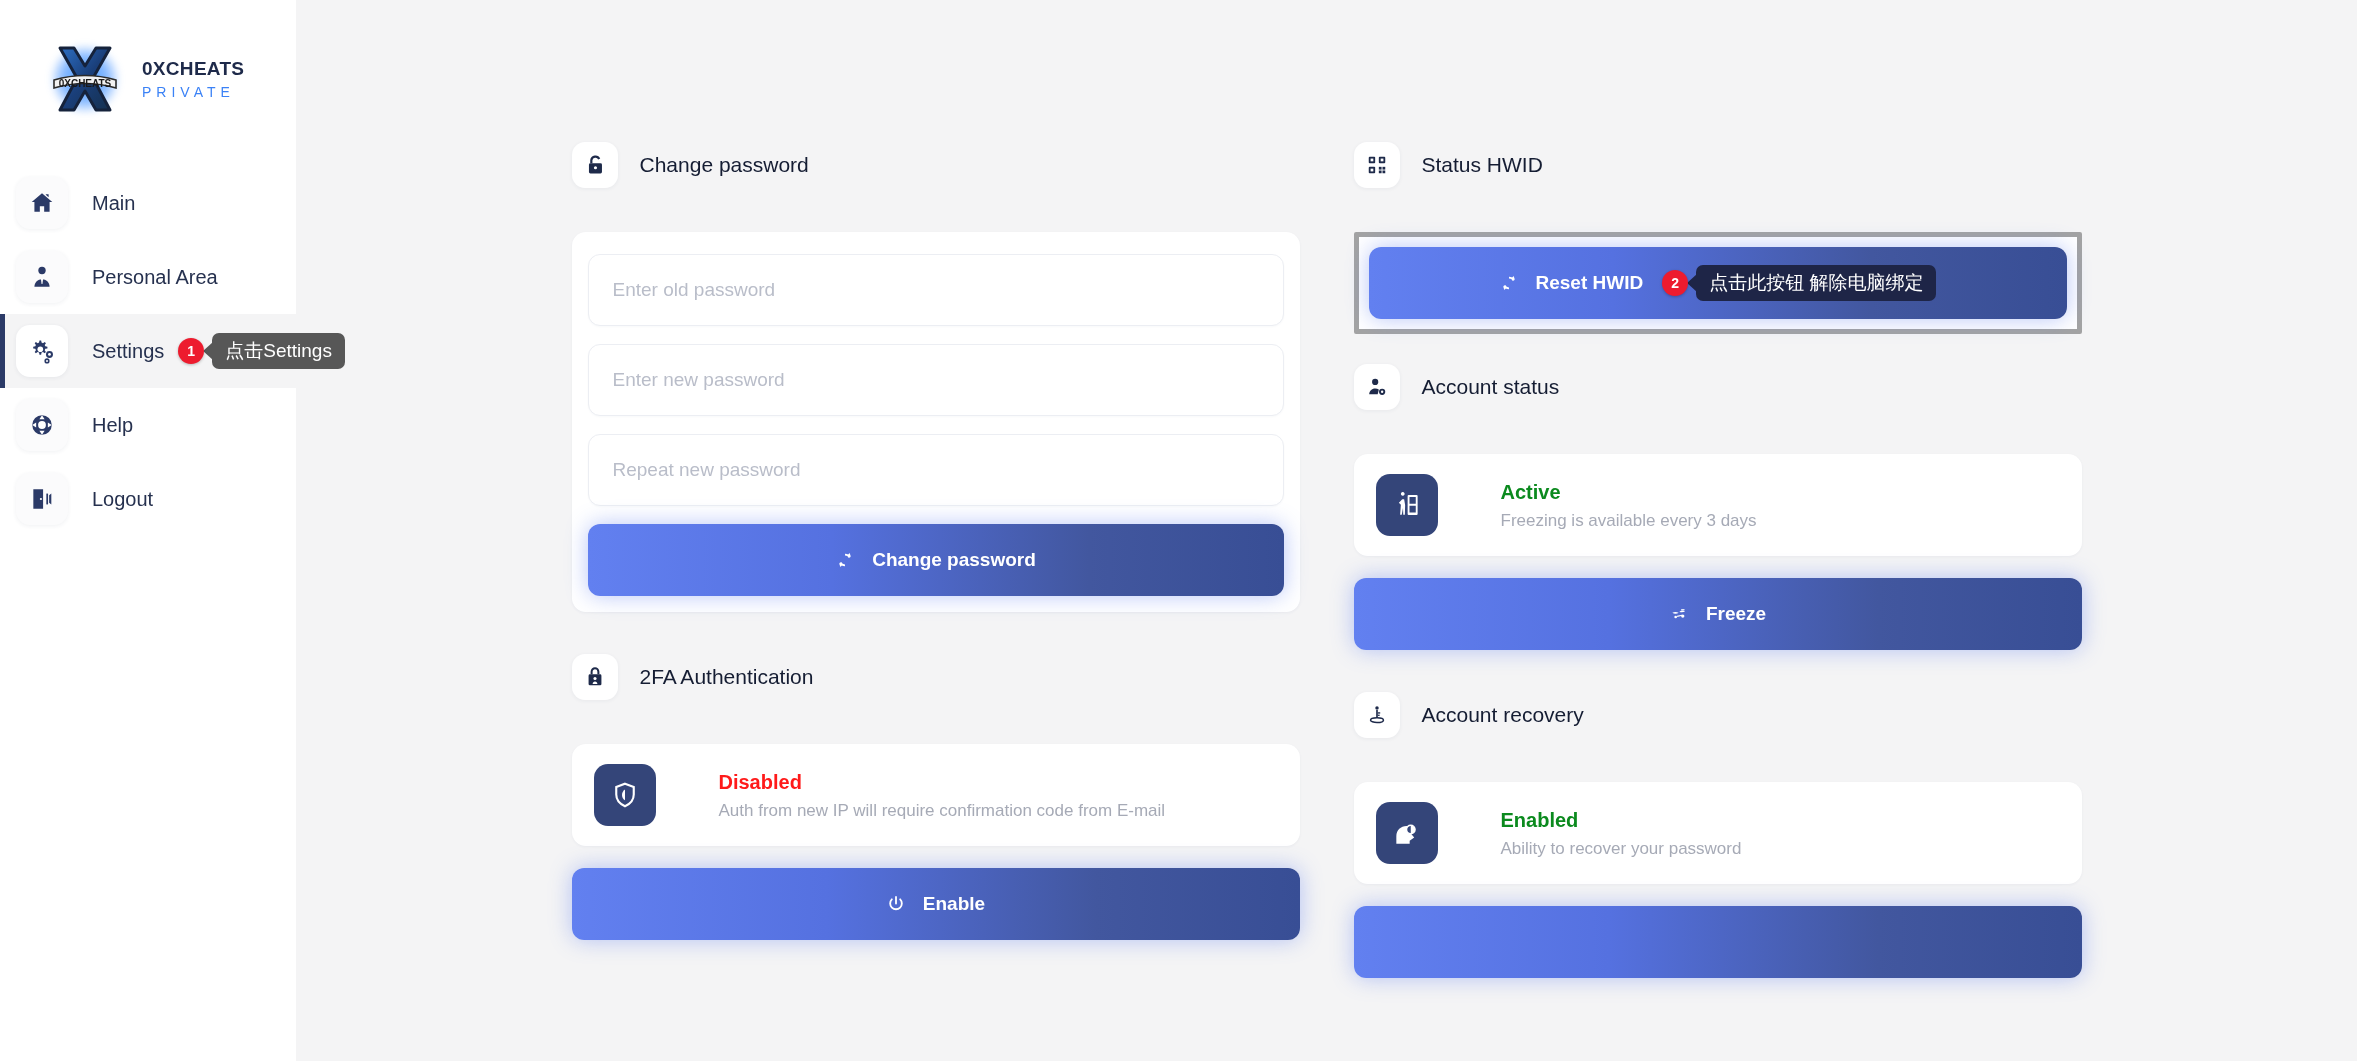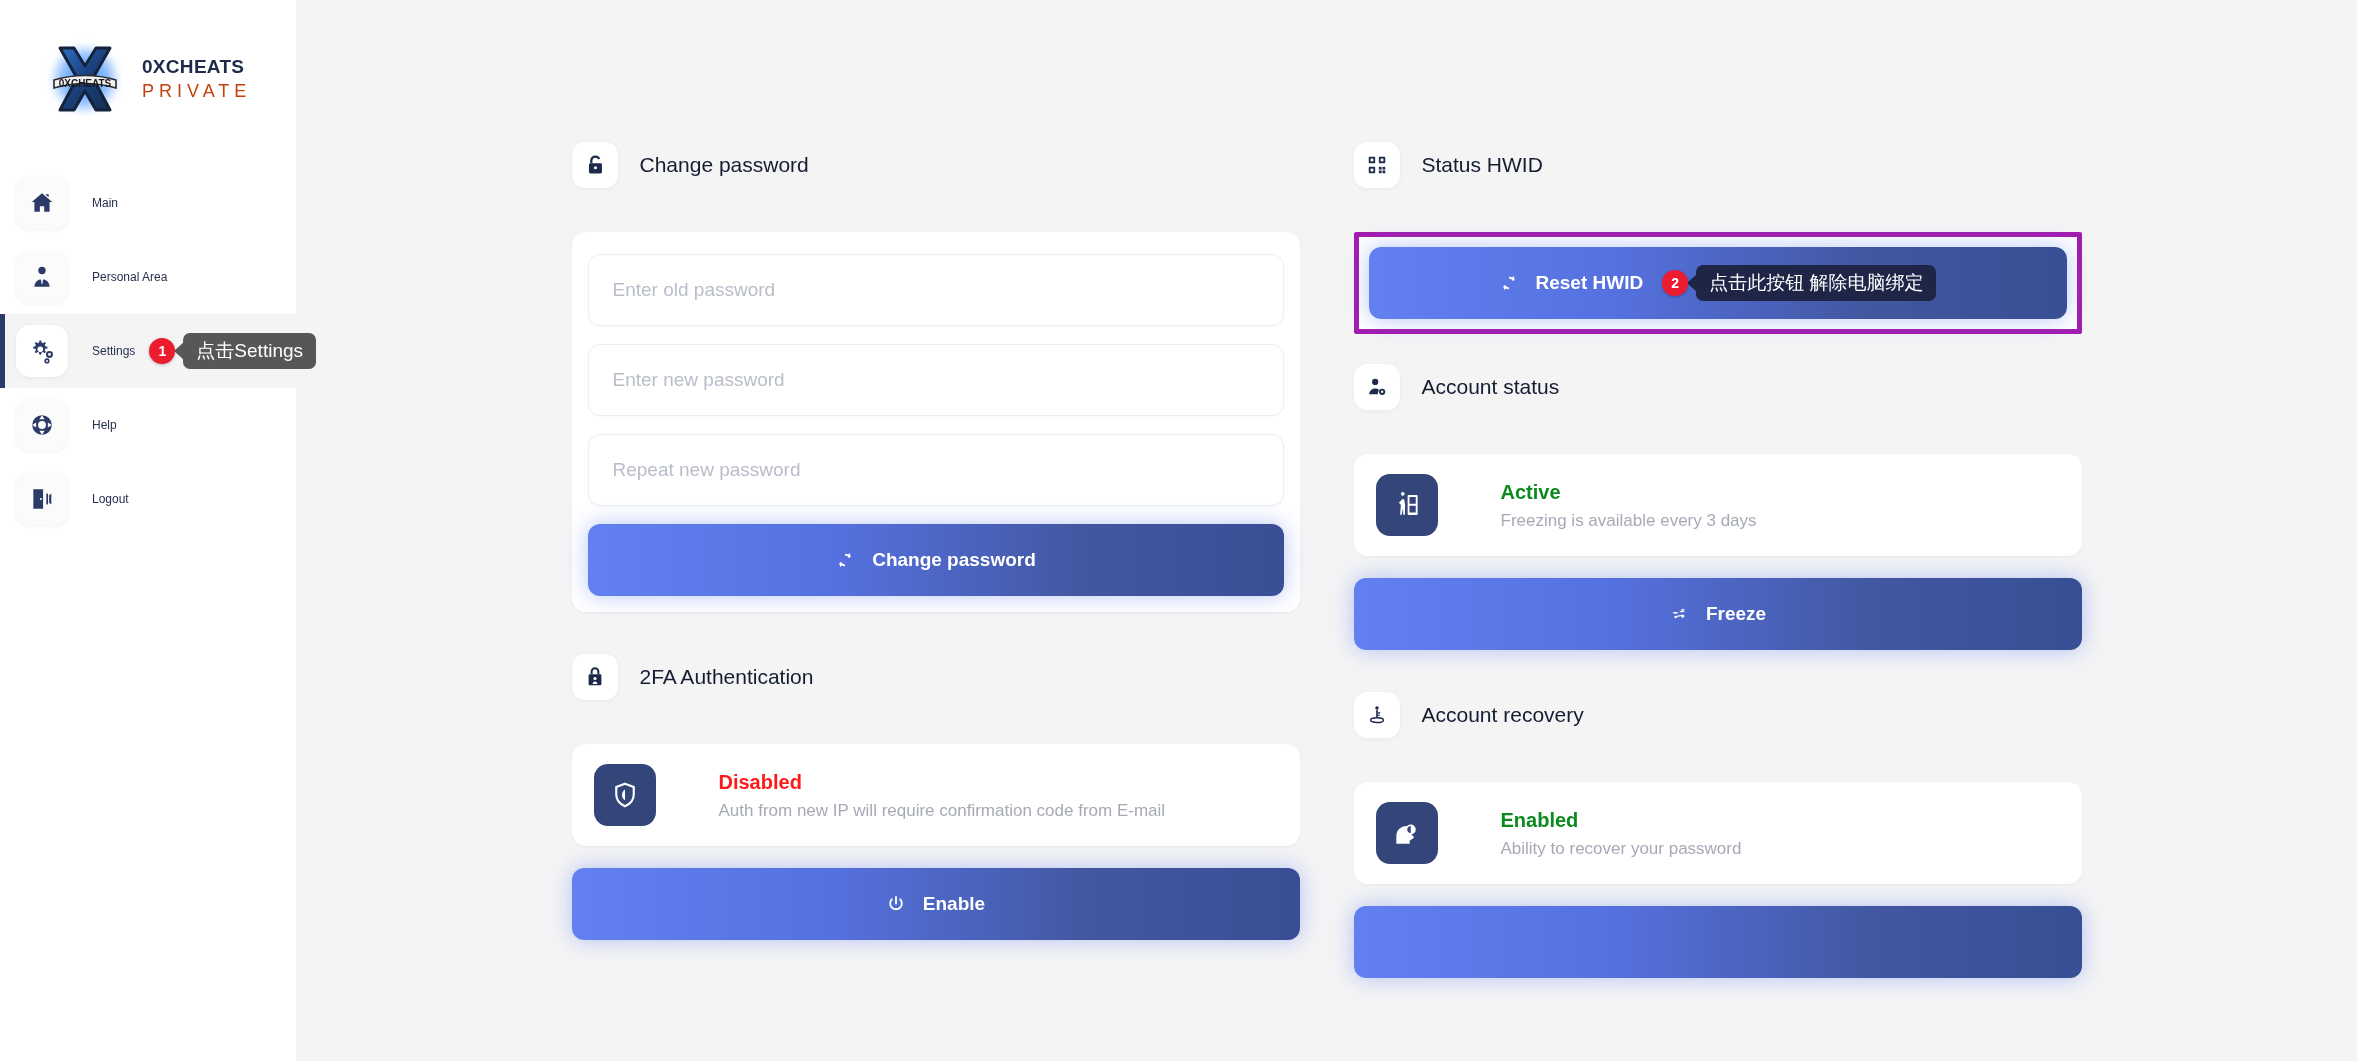--- a/index.html
+++ b/index.html
@@ -65,22 +65,22 @@
     justify-content: center;
   }
   .brand-title {
     font-size: 19px;
     font-weight: bold;
     color: #1e2a4a;
     letter-spacing: 0.3px;
     line-height: 1.2;
   }
   .brand-sub {
-    font-size: 18px;
-    color: #c2410c;
+    font-size: 14px;
+    color: #3b82f6;
     letter-spacing: 5px;
     margin-top: 3px;
   }
 
   .nav { margin-top: 30px; }
 
   .nav-item {
     position: relative;
     display: flex;
     align-items: center;
@@ -106,21 +106,21 @@
     background: #fbfbfc;
     box-shadow: 0 1px 4px rgba(40,50,90,0.07);
     display: flex;
     align-items: center;
     justify-content: center;
   }
   .nav-item.active .nav-icon { background: #ffffff; }
 
   .nav-label {
     margin-left: 24px;
-    font-size: 12px;
+    font-size: 20px;
     color: #26314f;
     font-weight: 500;
     white-space: nowrap;
   }
 
   
   .callout {
     display: flex;
     align-items: center;
     margin-left: 14px;
@@ -295,21 +295,21 @@
       #a8a8ad 26px, #a8a8ad 40px,
       #dedee1 40px, #dedee1 52px,
       #bdbdc2 52px, #bdbdc2 66px,
       #d5d5d8 66px, #d5d5d8 80px);
     filter: blur(1.6px);
     opacity: 0.92;
   }
 
   
   .annot-box {
-    border: 5px solid #a21caf;
+    border: 5px solid #a3a3a3;
     background: #ffffff;
     padding: 10px;
     border-radius: 2px;
     margin-bottom: 30px;
   }
 
   .sec-gap { margin-top: 42px; }
   .blk-gap { margin-top: 36px; }
 
   svg { display: block; }

